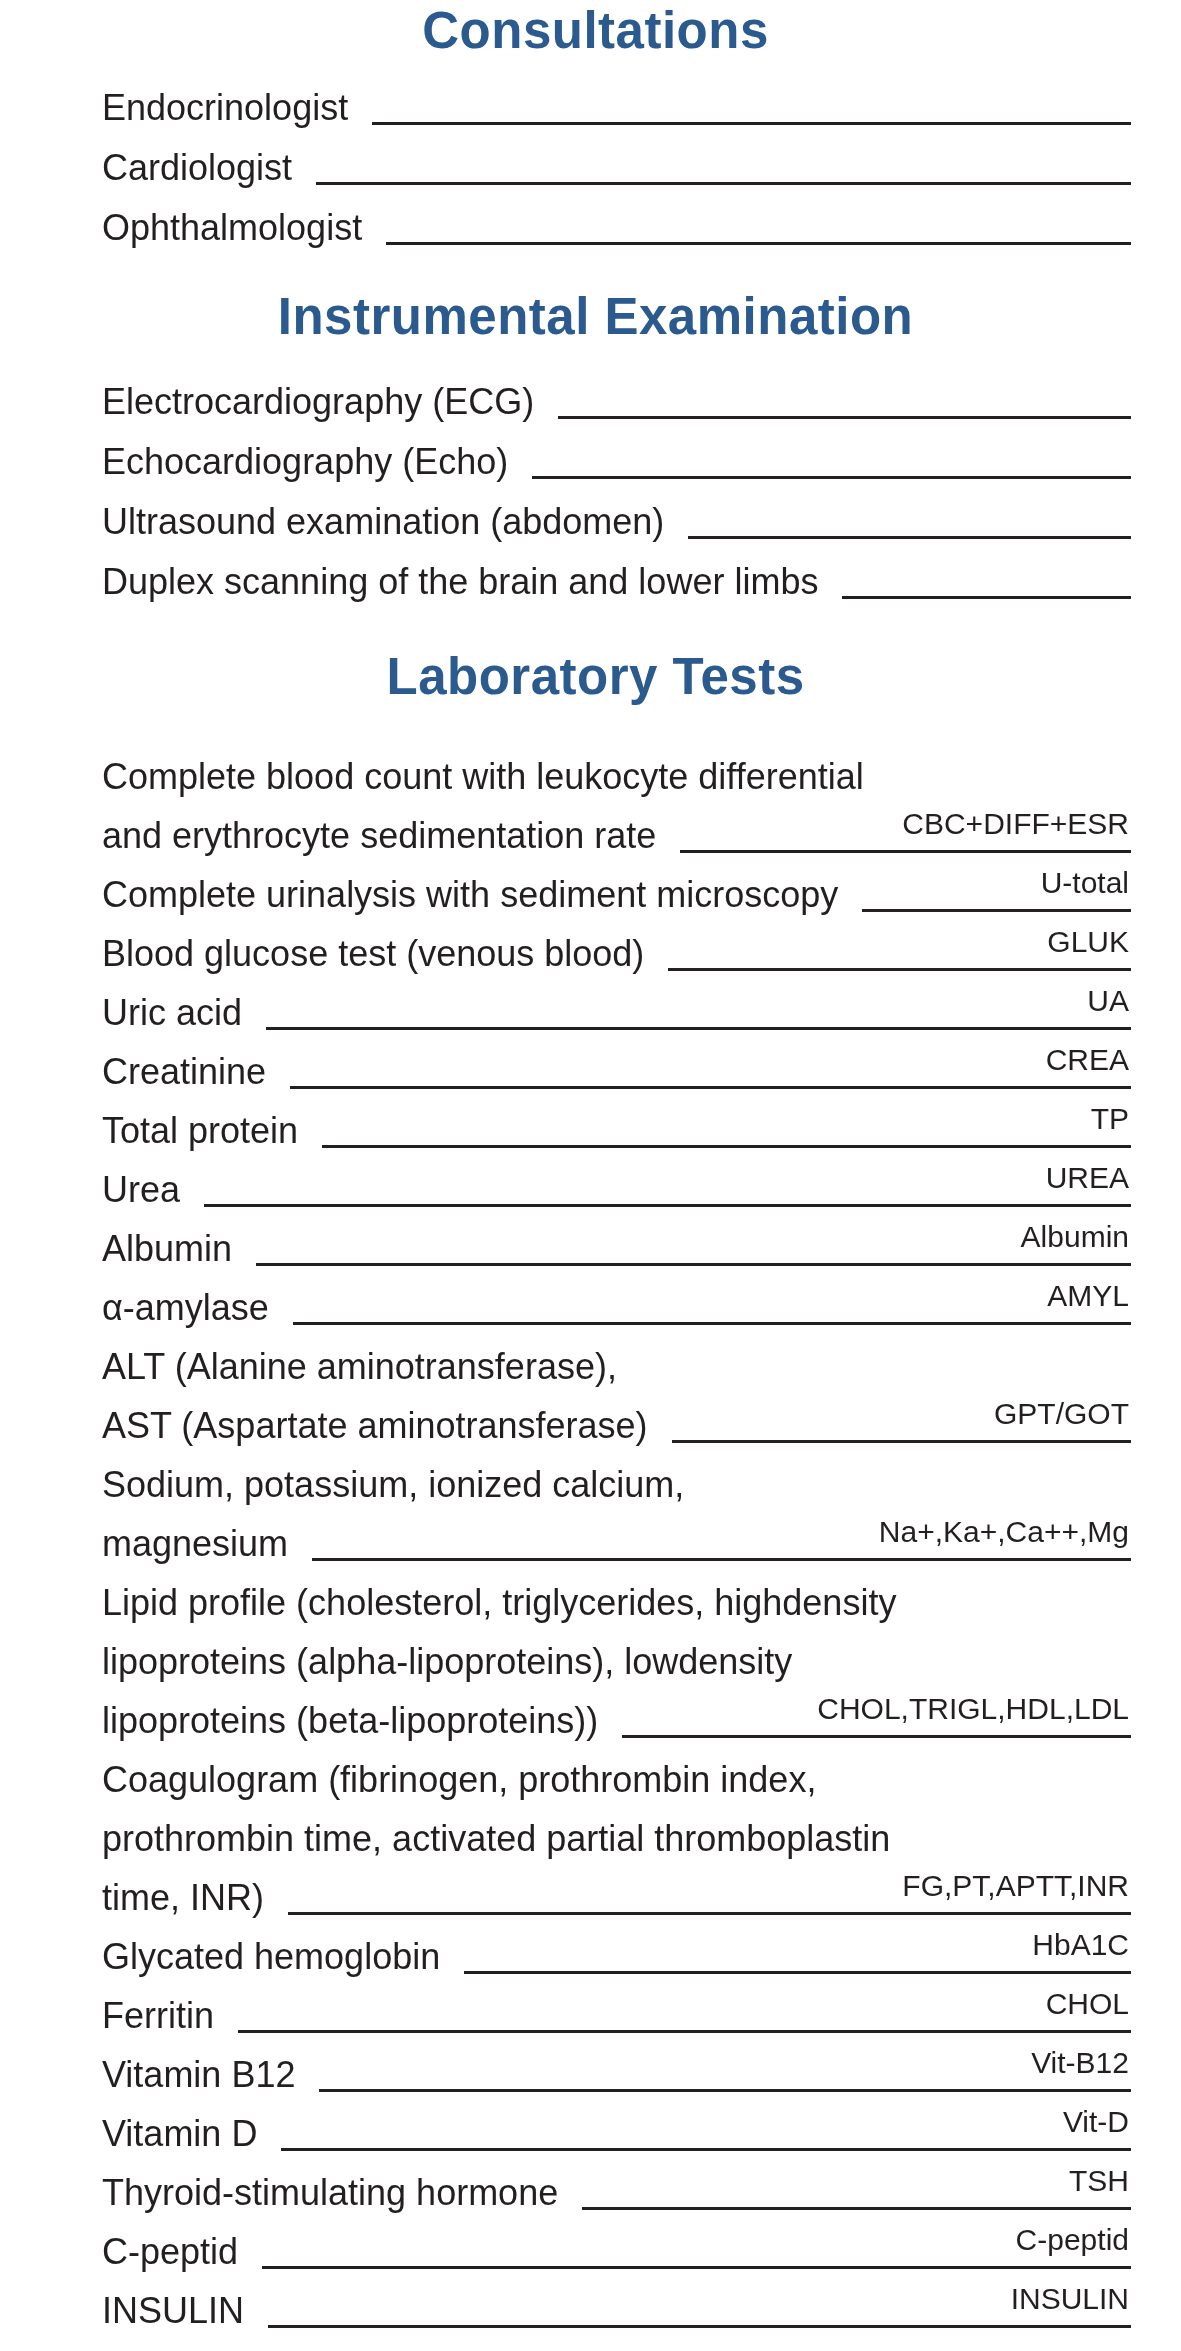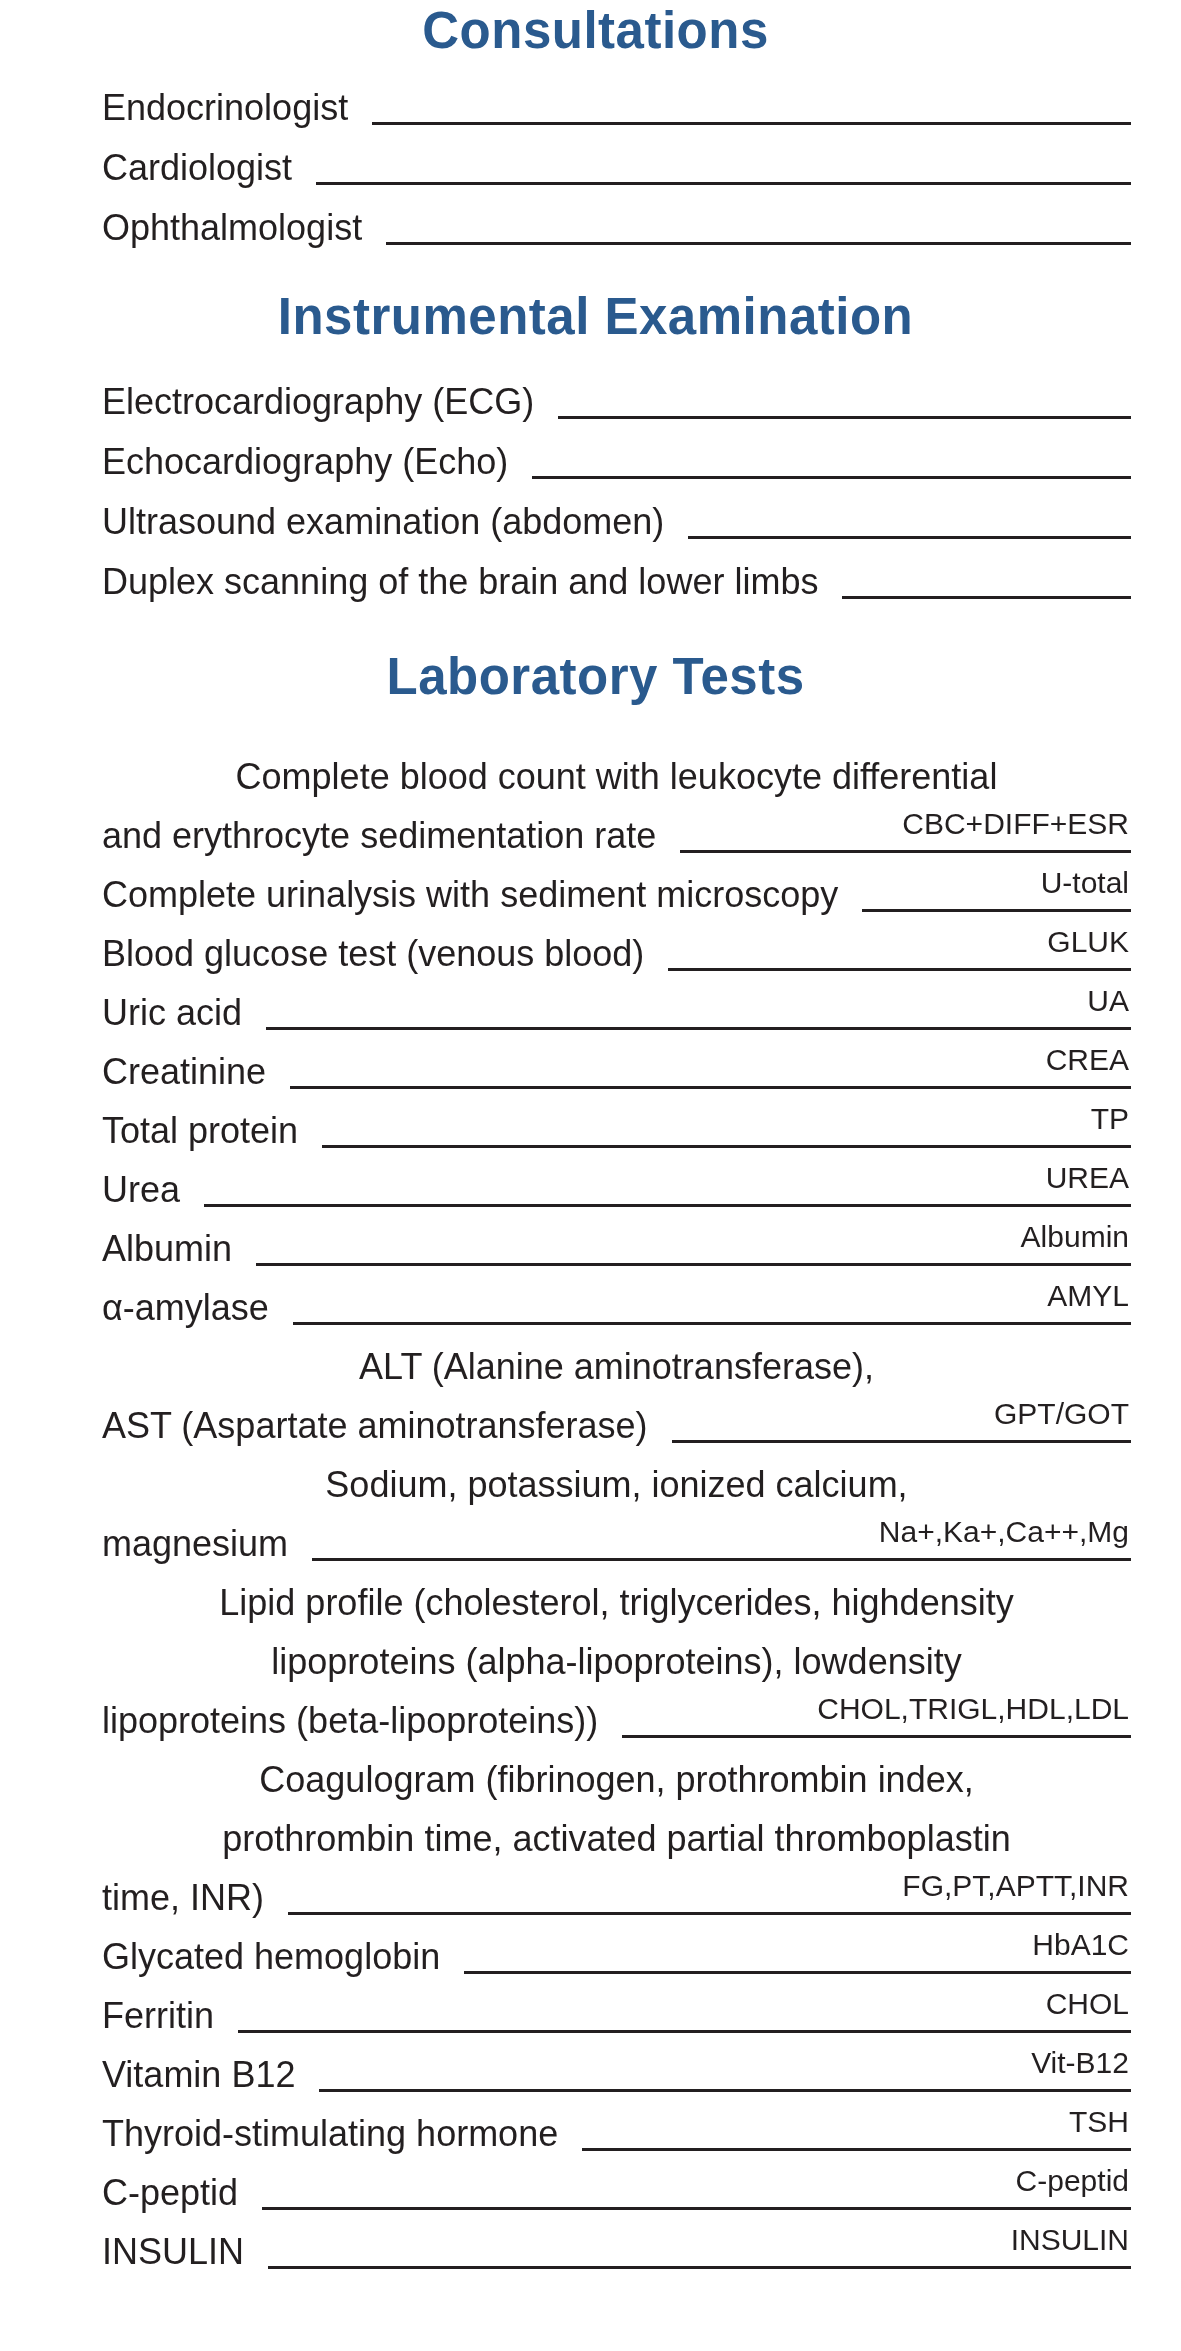--- a/index.html
+++ b/index.html
@@ -15,21 +15,21 @@
   }
   .sec-title.mt1 { margin-top:40px; }
   .sec-title.mt2 { margin-top:46px; }
   .rows { margin-top:8px;margin-left:42px; }
   .rows.instr { margin-top:16px; }
   .rows.lab { margin-top:32px; }
   .tline, .lrow {
     height:60px; display:flex; align-items:flex-end;
     font-size:36px; white-space:nowrap;
   }
-  .rows.lab .tline, .rows.lab .lrow { height:59px;justify-content:center; }
+  .rows.lab .tline, .rows.lab .lrow { height:59px; }
   .label { flex:0 0 auto; line-height:1.1; }
   .fill {
     flex:1 1 auto; min-width:70px; margin-left:24px; margin-bottom:3px;
     border-bottom:3px solid #231f20; position:relative; height:44px;
   }
   .code {
     position:absolute; right:2px; bottom:11px;
     font-size:30px; line-height:1.05;
   }
 </style>
@@ -234,20 +234,28 @@
       <div>
         <div class="lrow">
           <span class="label">Vitamin B12</span>
           <span class="fill">
             <span class="code">Vit-B12</span>
           </span>
         </div>
       </div>
       <div>
         <div class="lrow">
+          <span class="label">Vitamin D</span>
+          <span class="fill">
+            <span class="code">Vit-D</span>
+          </span>
+        </div>
+      </div>
+      <div>
+        <div class="lrow">
           <span class="label">Thyroid-stimulating hormone</span>
           <span class="fill">
             <span class="code">TSH</span>
           </span>
         </div>
       </div>
       <div>
         <div class="lrow">
           <span class="label">C-peptid</span>
           <span class="fill">

